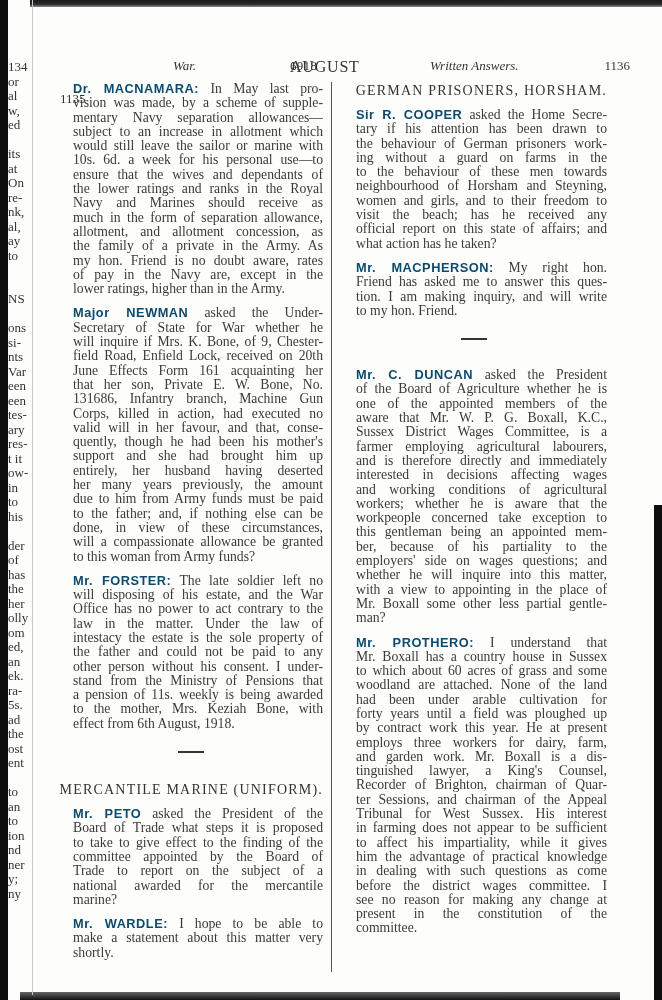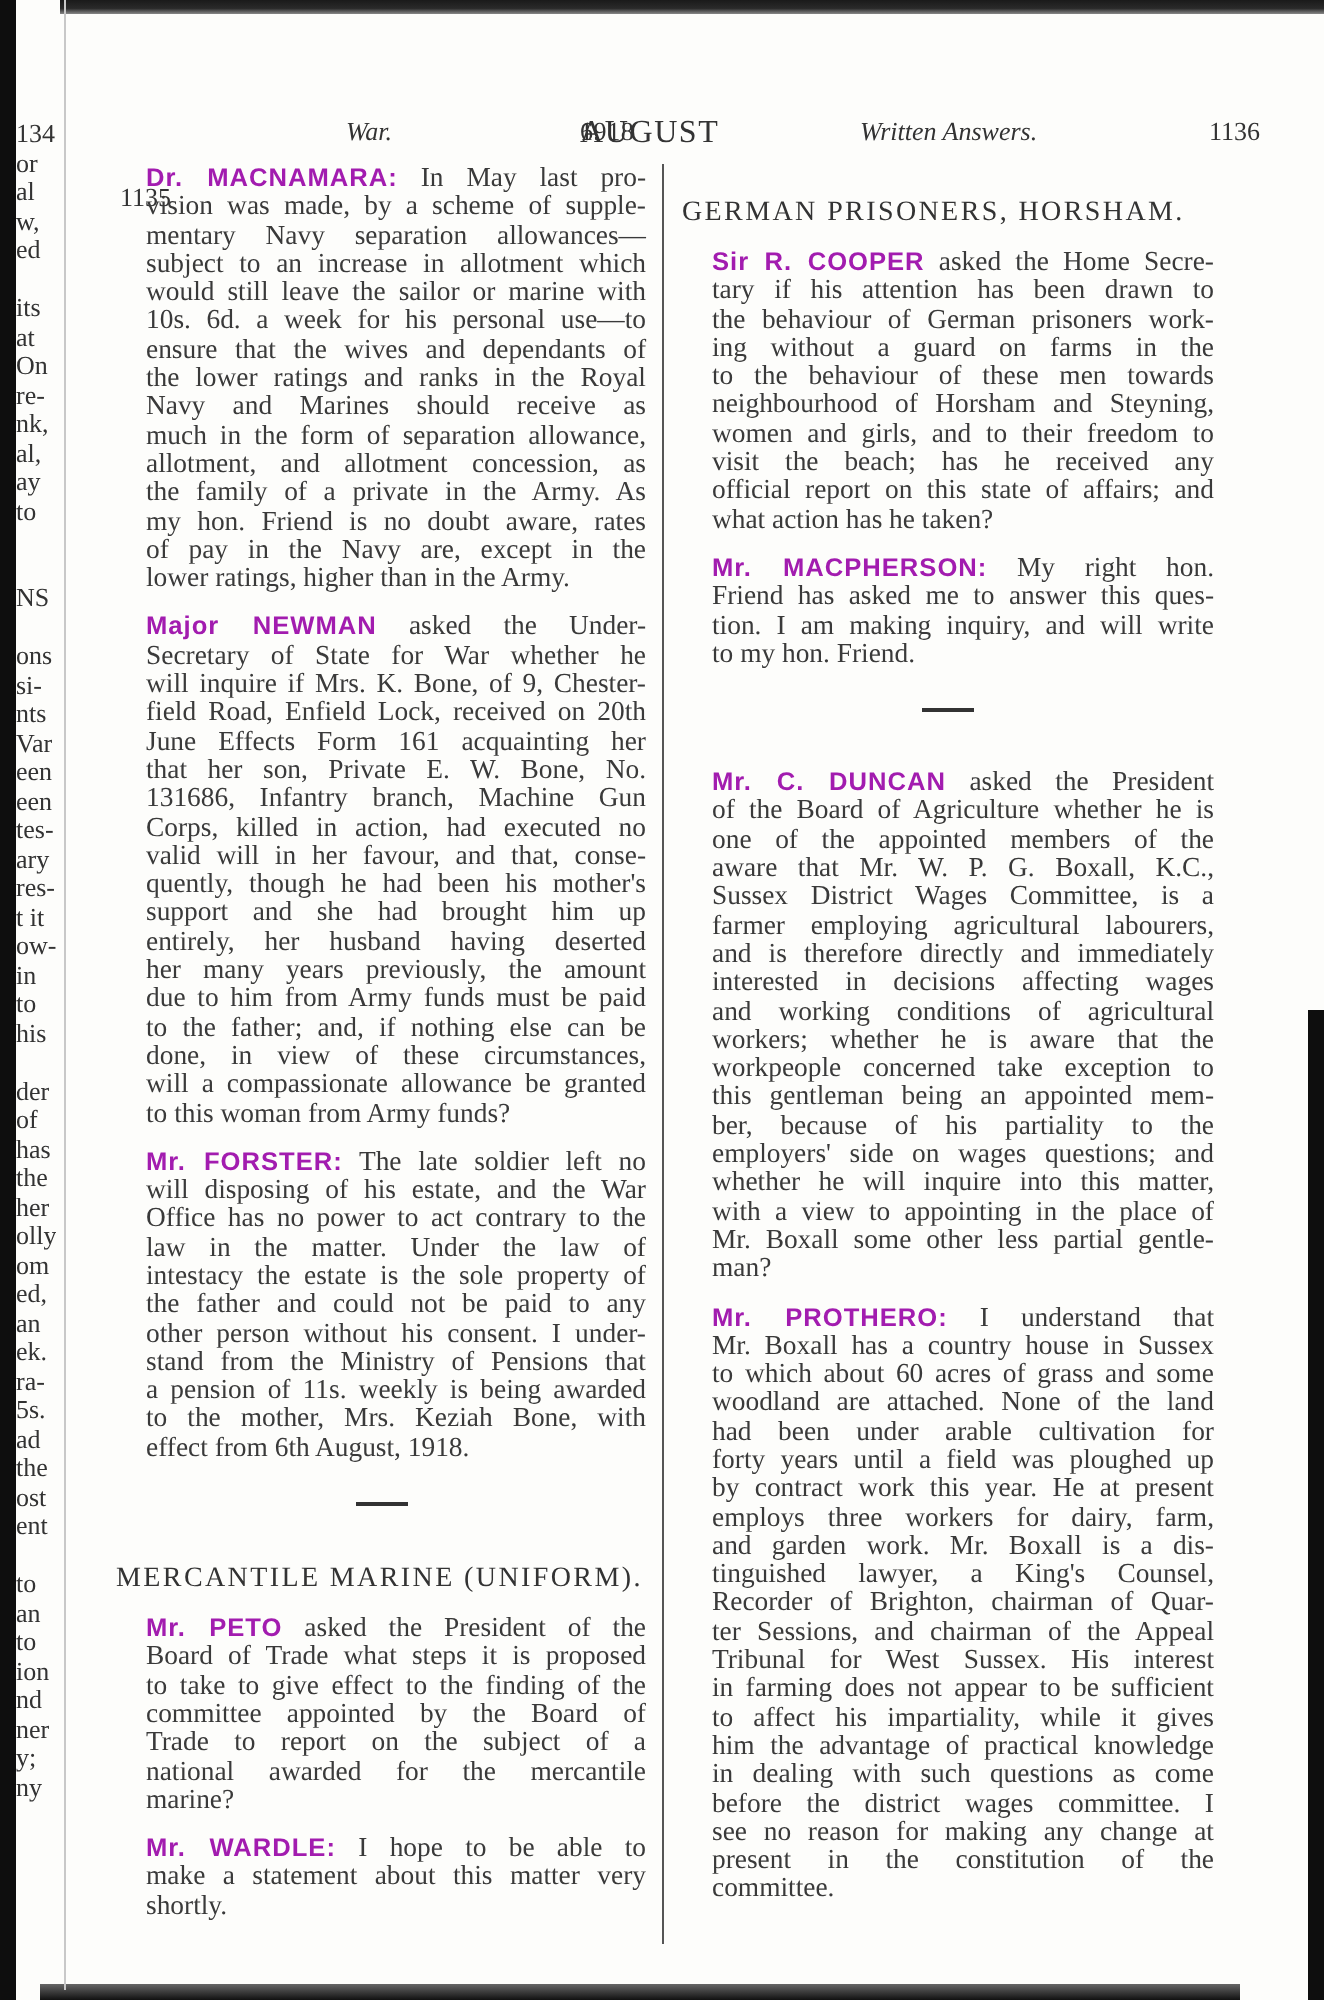--- a/index.html
+++ b/index.html
@@ -49,25 +49,25 @@
   .column {
     position: absolute; top: 82px;
     font-size: 13.7px; line-height: 14.3px; text-align: justify;
     color: #3a3a3a;
   }
   .col-left { left: 58px; width: 265px; }
   .col-right { left: 341px; width: 266px; }
   .para { margin: 0 0 10px 0; text-indent: 15px; }
   .speaker {
     font-family: "Liberation Sans", "DejaVu Sans", sans-serif;
-    font-weight: bold; font-size: 12.8px; letter-spacing: 0.5px; color: #a21caf;
+    font-weight: bold; font-size: 12.8px; letter-spacing: 0.5px; color: #0c4a6e;
   }
   .section-title {
-    text-align: left; font-size: 14px; letter-spacing: 1.2px;
-    margin: 16px 0 9px 0; line-height: 17px; color: #333;
+    text-align: right; font-size: 14px; letter-spacing: 1.2px;
+    margin: 0 0 9px 0; line-height: 17px; color: #333;
   }
   .divider {
     width: 26px; height: 2px; background: #333; margin: 20px auto 28px auto;
   }
   .line { display: block; text-align: justify; text-align-last: justify; }
   .line.last { text-align-last: left; }
 </style>
 </head>
 <body>
 

